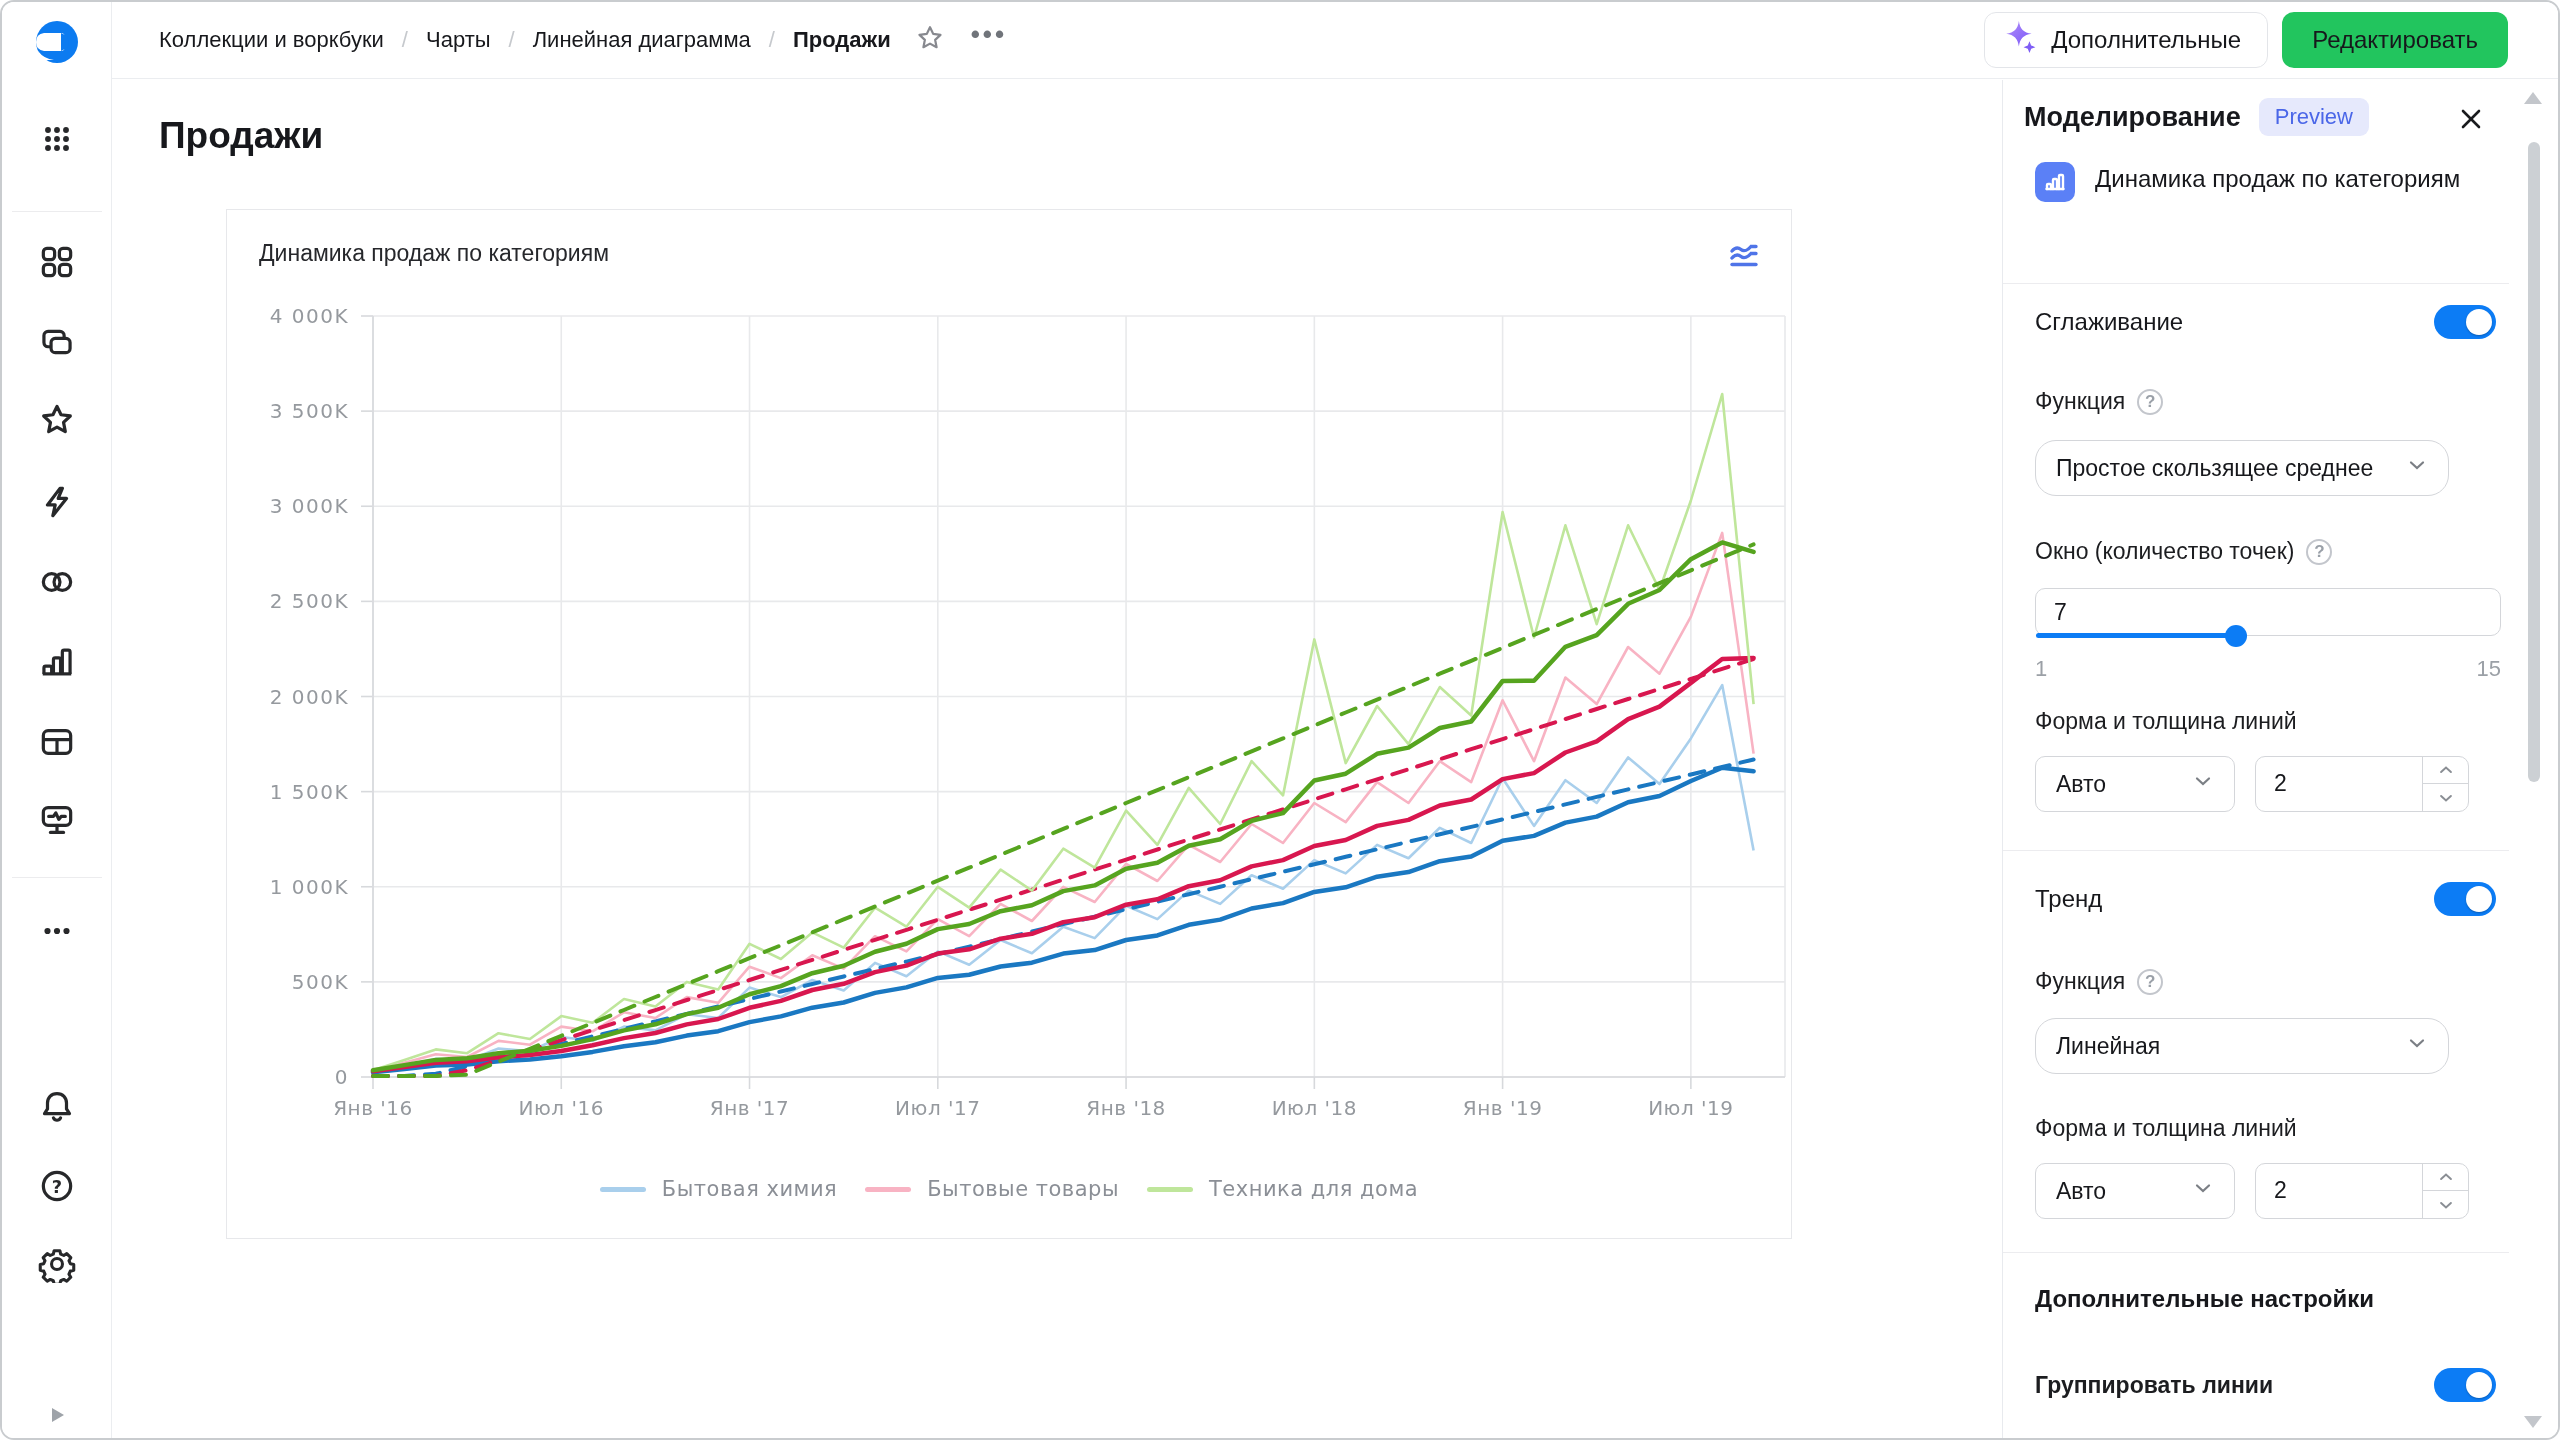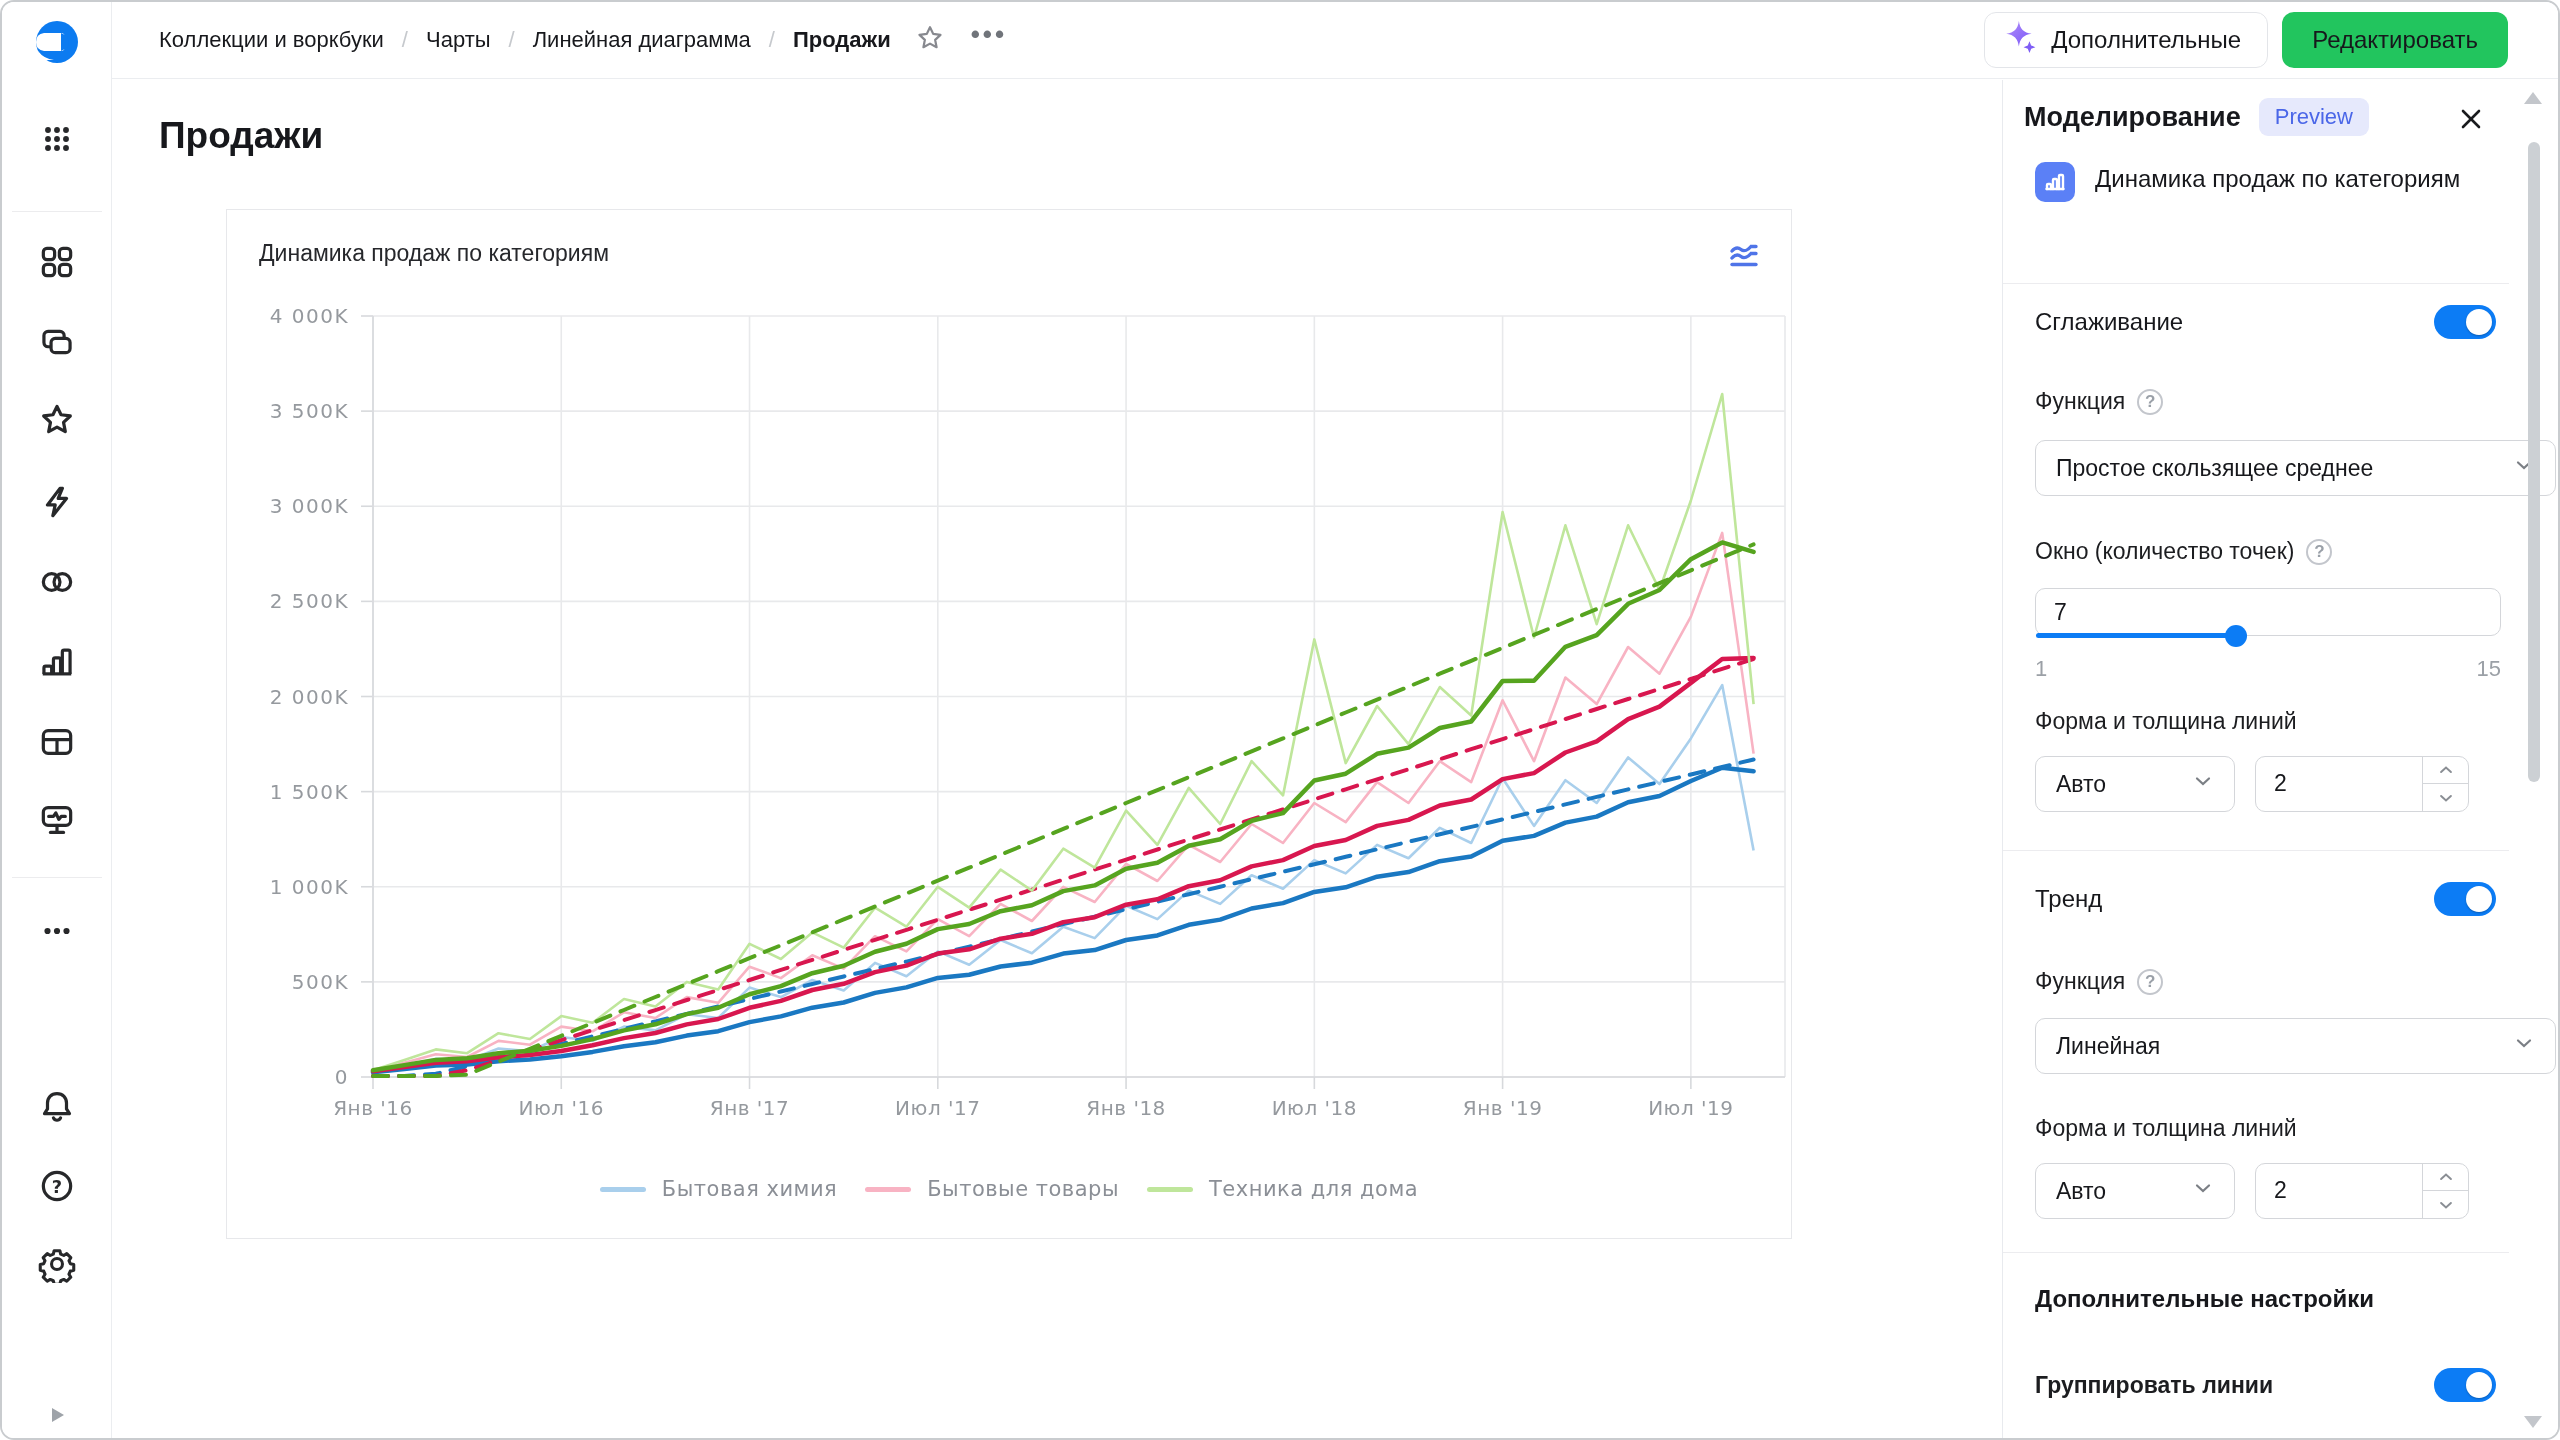--- a/index.html
+++ b/index.html
@@ -50,21 +50,21 @@
   .plain-label { font-size:23px; color:#1c1d20; }
   .bold-label { font-size:24px; font-weight:bold; color:#17181c; }
   .label-row { position:absolute; left:32px; display:flex; align-items:center; gap:12px; }
   .qmark { width:26px; height:26px; border:2px solid #c3c6cc; border-radius:50%; color:#9aa0a8; font-size:17px; font-weight:bold; display:flex; align-items:center; justify-content:center; cursor:pointer; }
   .toggle { width:62px; height:34px; border-radius:17px; background:#d6d8dc; position:relative; cursor:pointer; flex:0 0 auto; }
   .toggle.on { background:#0c7cf5; }
   .toggle .knob { position:absolute; top:4px; left:4px; width:26px; height:26px; background:#fff; border-radius:50%; box-shadow:0 1px 2px rgba(0,0,0,.25); transition:left .1s; }
   .toggle.on .knob { left:32px; }
   .select { position:absolute; left:32px; height:56px; border:1px solid #d4d6da; border-radius:10px; display:flex; align-items:center; padding:0 20px; font-size:23px; color:#17181c; cursor:pointer; background:#fff; }
   .select .chev { margin-left:auto; }
-  .select-full { width:521px; }
+  .select-full { width:414px;border-radius:21px; }
   .slider-box { position:absolute; left:32px; width:466px; height:48px; border:1px solid #d4d6da; border-radius:10px; background:#fff; cursor:pointer; }
   .slider-box .val { position:absolute; left:18px; top:10px; font-size:23px; color:#17181c; }
   .slider-fill { position:absolute; left:0; bottom:-3px; height:5px; background:#0c7cf5; border-radius:3px; }
   .slider-thumb { position:absolute; bottom:-12px; width:22px; height:22px; border-radius:50%; background:#0c7cf5; cursor:grab; }
   .slider-minmax { position:absolute; left:32px; width:466px; display:flex; justify-content:space-between; font-size:22px; color:#9ba0a6; }
   .stepper { position:absolute; left:252px; width:214px; height:56px; border:1px solid #d4d6da; border-radius:10px; background:#fff; }
   .stepper .val { position:absolute; left:18px; top:13px; font-size:23px; color:#17181c; }
   .stepper .col { position:absolute; right:0; top:0; width:46px; height:100%; border-left:1px solid #d4d6da; }
   .stepper .up, .stepper .down { position:absolute; left:0; width:100%; height:50%; display:flex; align-items:center; justify-content:center; cursor:pointer; }
   .stepper .up { top:0; border-bottom:1px solid #d4d6da; }

